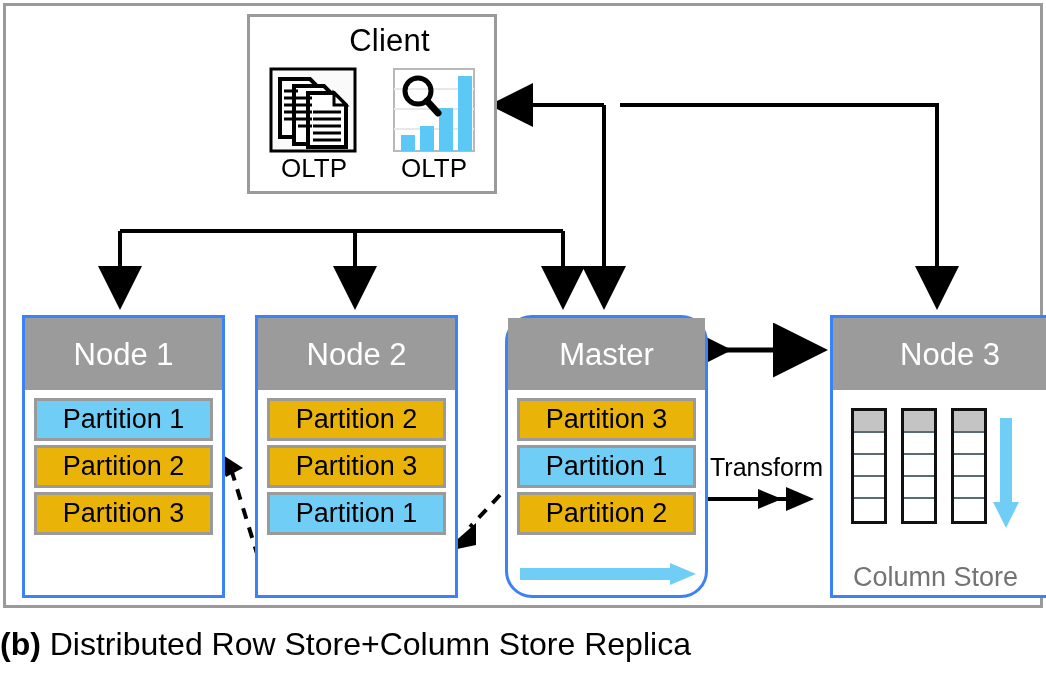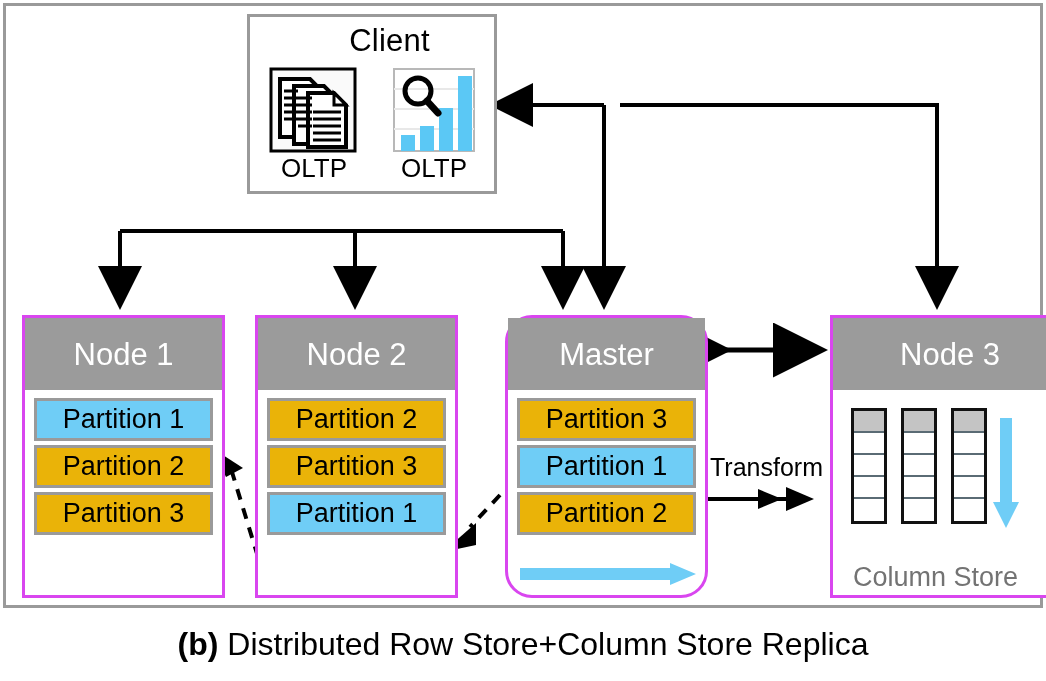--- a/index.html
+++ b/index.html
@@ -28,21 +28,21 @@
   #client .icons{
     position:absolute; left:12px; top:50px; width:224px; height:118px;
     display:flex; justify-content:space-between;
   }
   .iconcell{width:104px; display:flex; flex-direction:column; align-items:center;}
   .iconbox{width:92px;height:86px;position:relative;}
   .iconlabel{font-size:26px;color:#000;line-height:1;margin-top:2px;}
 
   
   .node{
-    position:absolute; border:3px solid #d946ef; background:#ffffff;
+    position:absolute; border:3px solid #3b82f6; background:#ffffff;
     box-sizing:border-box; top:315px; width:203px; height:283px;
   }
   .node .hdr{
     height:72px; background:#9b9b9b; color:#ffffff;
     display:flex; align-items:center; justify-content:center;
     font-size:31px; line-height:1;
   }
   .node .body{padding:8px 9px 0 9px;}
   .part{
     height:43px; border:3px solid #9a9a9a; background:#eab308;
@@ -73,21 +73,21 @@
   }
 
   
   #transform{
     position:absolute; left:710px; top:455px; font-size:25px; color:#000;
     line-height:1; white-space:nowrap;
   }
 
   
   #caption{
-    position:absolute; left:0; top:628px; width:1046px; text-align:center;
+    position:absolute; left:0; top:628px; width:1046px; text-align:left;
     font-size:32px; color:#000; line-height:1;
   }
   #caption b{font-weight:bold;}
 </style>
 </head>
 <body>
 
 <div id="frame"></div>
 
 <svg id="wires" viewBox="0 0 1046 681">

